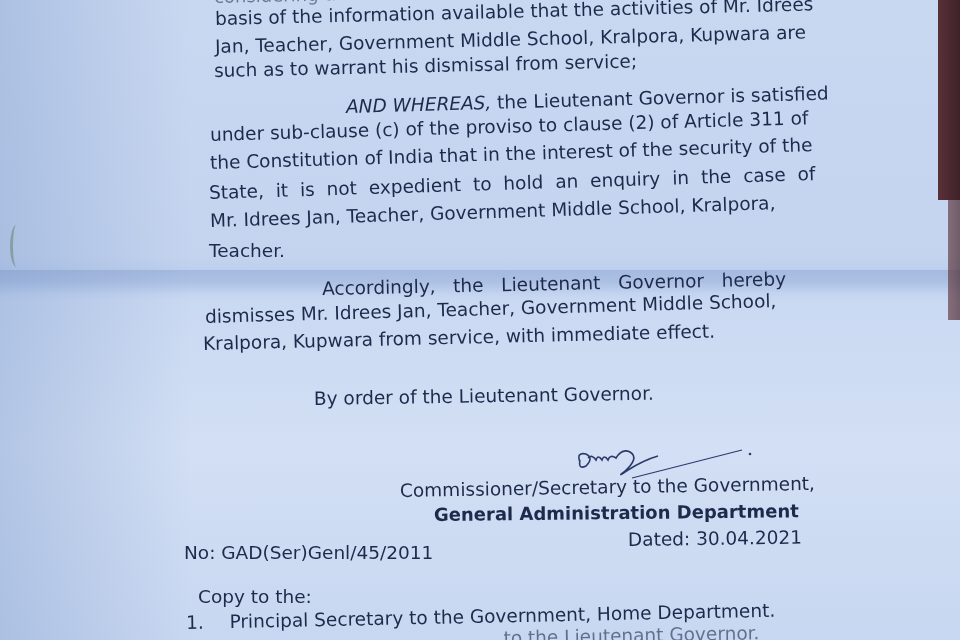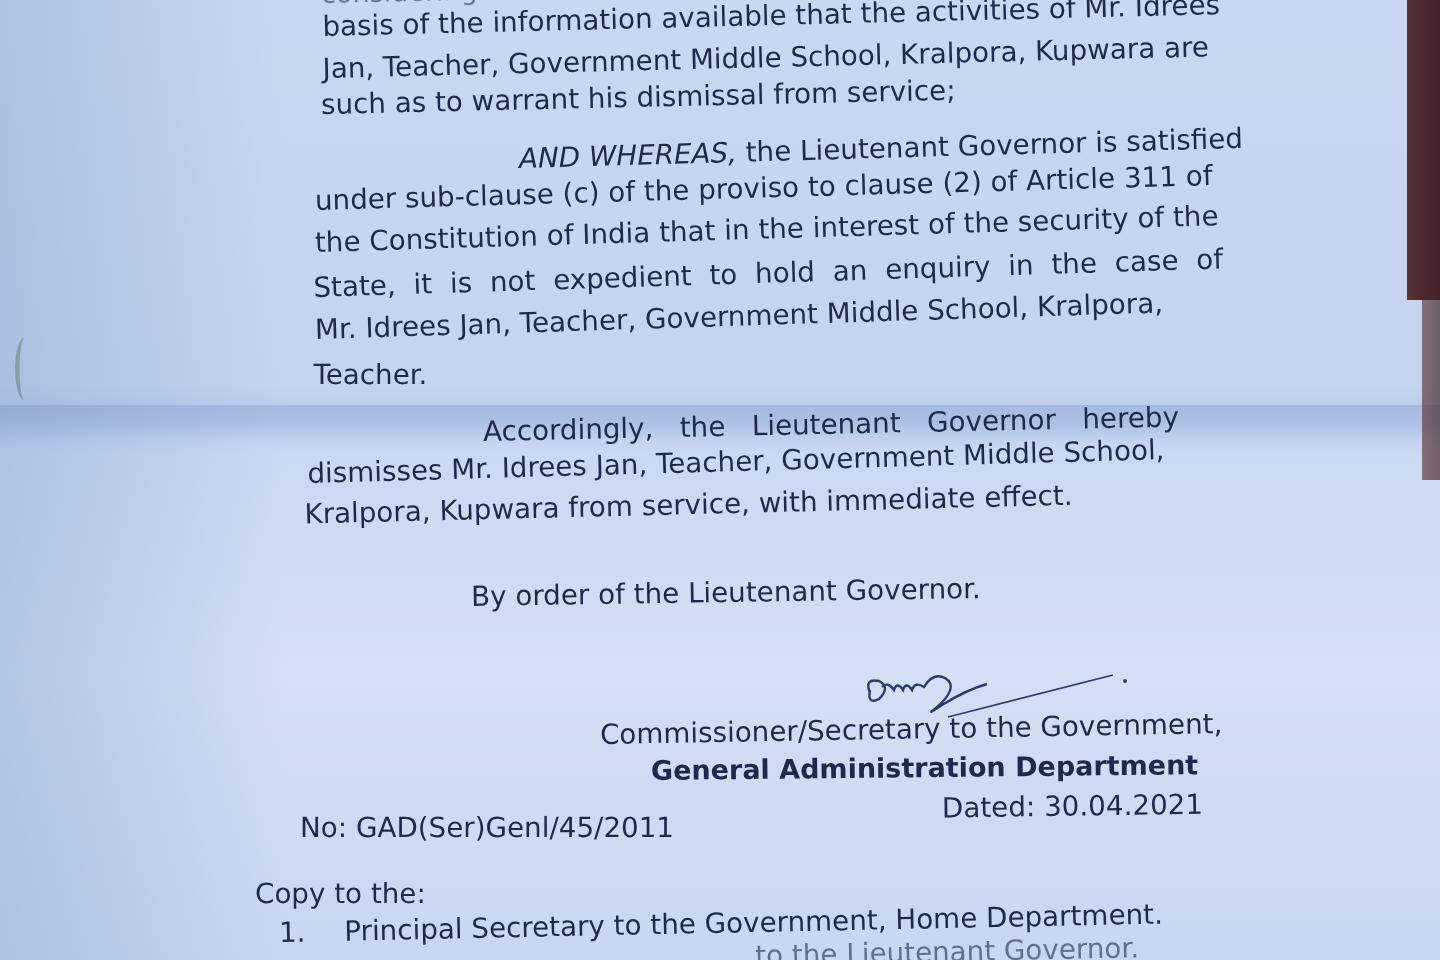--- a/index.html
+++ b/index.html
@@ -78,20 +78,20 @@
 <svg class="sig" viewBox="0 0 180 40">
   <path d="M8 22 q-4 -10 6 -8 q8 4 0 12 q-8 4 -6 -6 M16 18 q4 -4 8 2 q2 -6 6 0 q2 -6 6 0 q2 -6 8 -2 q6 -10 14 -6 q10 6 -6 20 q-8 6 4 -2 q16 -10 30 -14" stroke="#2b3a6b" stroke-width="1.6" fill="none"></path>
   <path d="M60 38 L170 10" stroke="#2b3a6b" stroke-width="1.2" fill="none"></path>
   <circle cx="178" cy="14" r="1.3" fill="#2b3a6b"></circle>
 </svg>
 
 <div class="txt" style="left:400px;top:480px;transform:rotate(-1deg);">Commissioner/Secretary to the Government,</div>
 <div class="txt bold" style="left:434px;top:504px;transform:rotate(-0.6deg);font-size:18px;">General Administration Department</div>
 <div class="txt" style="left:628px;top:529px;transform:rotate(-0.8deg);">Dated: 30.04.2021</div>
 
-<div class="txt" style="left:184px;top:542px;margin-left:16px;">No: GAD(Ser)Genl/45/2011</div>
+<div class="txt" style="left:184px;top:542px;">No: GAD(Ser)Genl/45/2011</div>
 
-<div class="txt" style="left:170px;top:586px;">Copy to the:</div>
+<div class="txt" style="left:198px;top:586px;">Copy to the:</div>
 <div class="txt" style="left:186px;top:612px;transform:rotate(-1.2deg);">
   <span>1.</span>
   <span style="margin-left:20px;">Principal Secretary to the Government, Home Department.</span>
 </div>
 <div class="txt" style="left:480px;top:628px;transform:rotate(-1.2deg);opacity:0.6;">... to the Lieutenant Governor.</div>
 
 </body></html>

